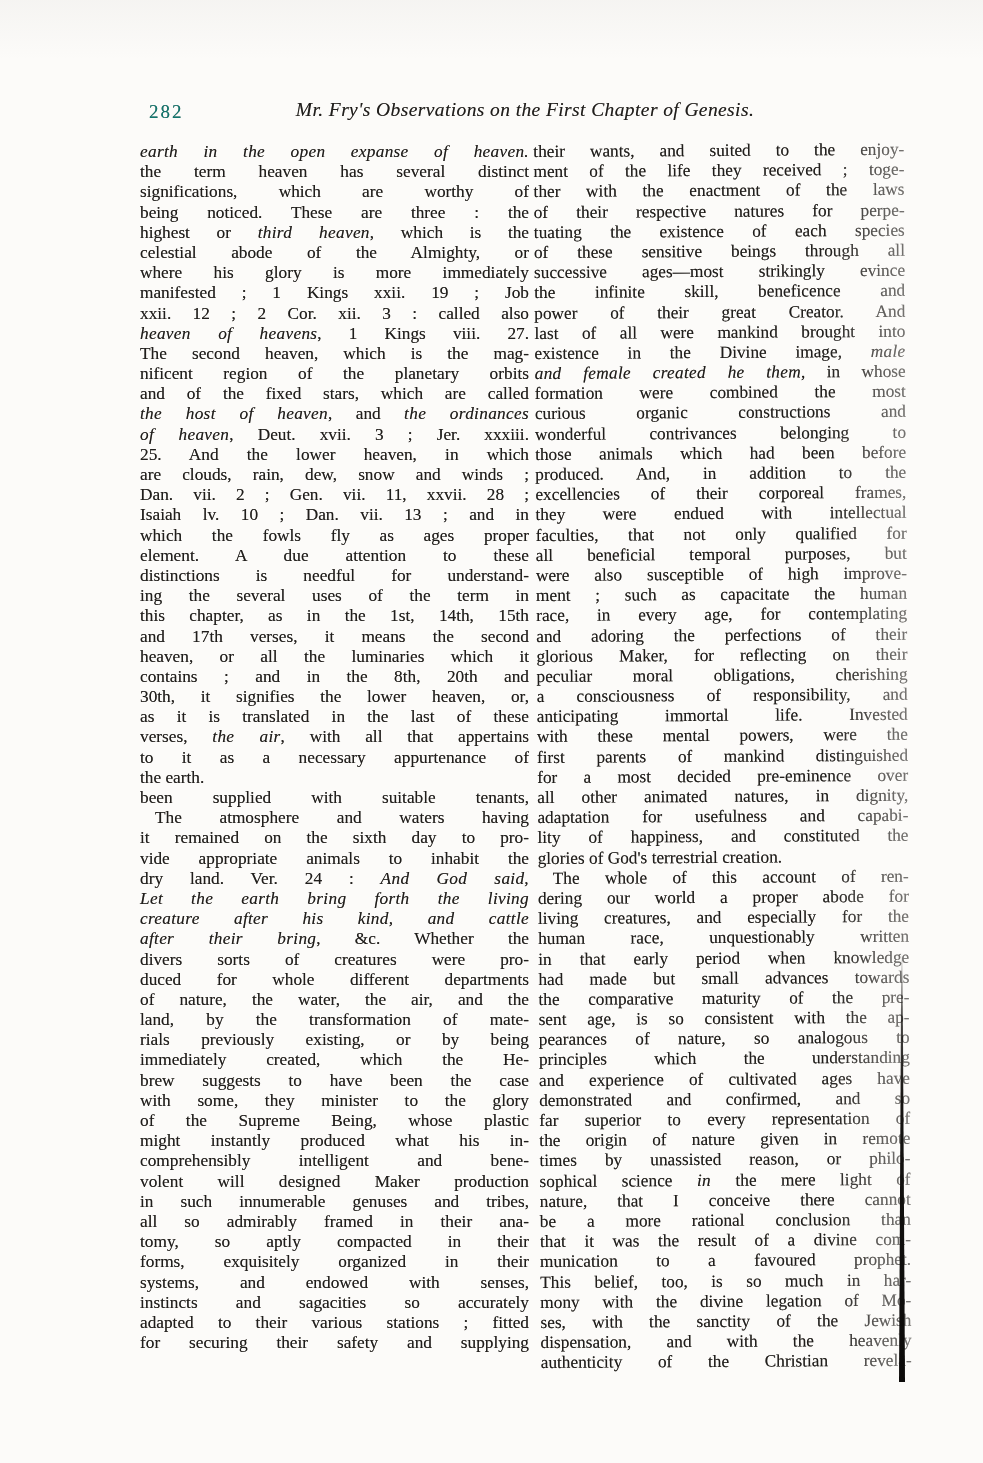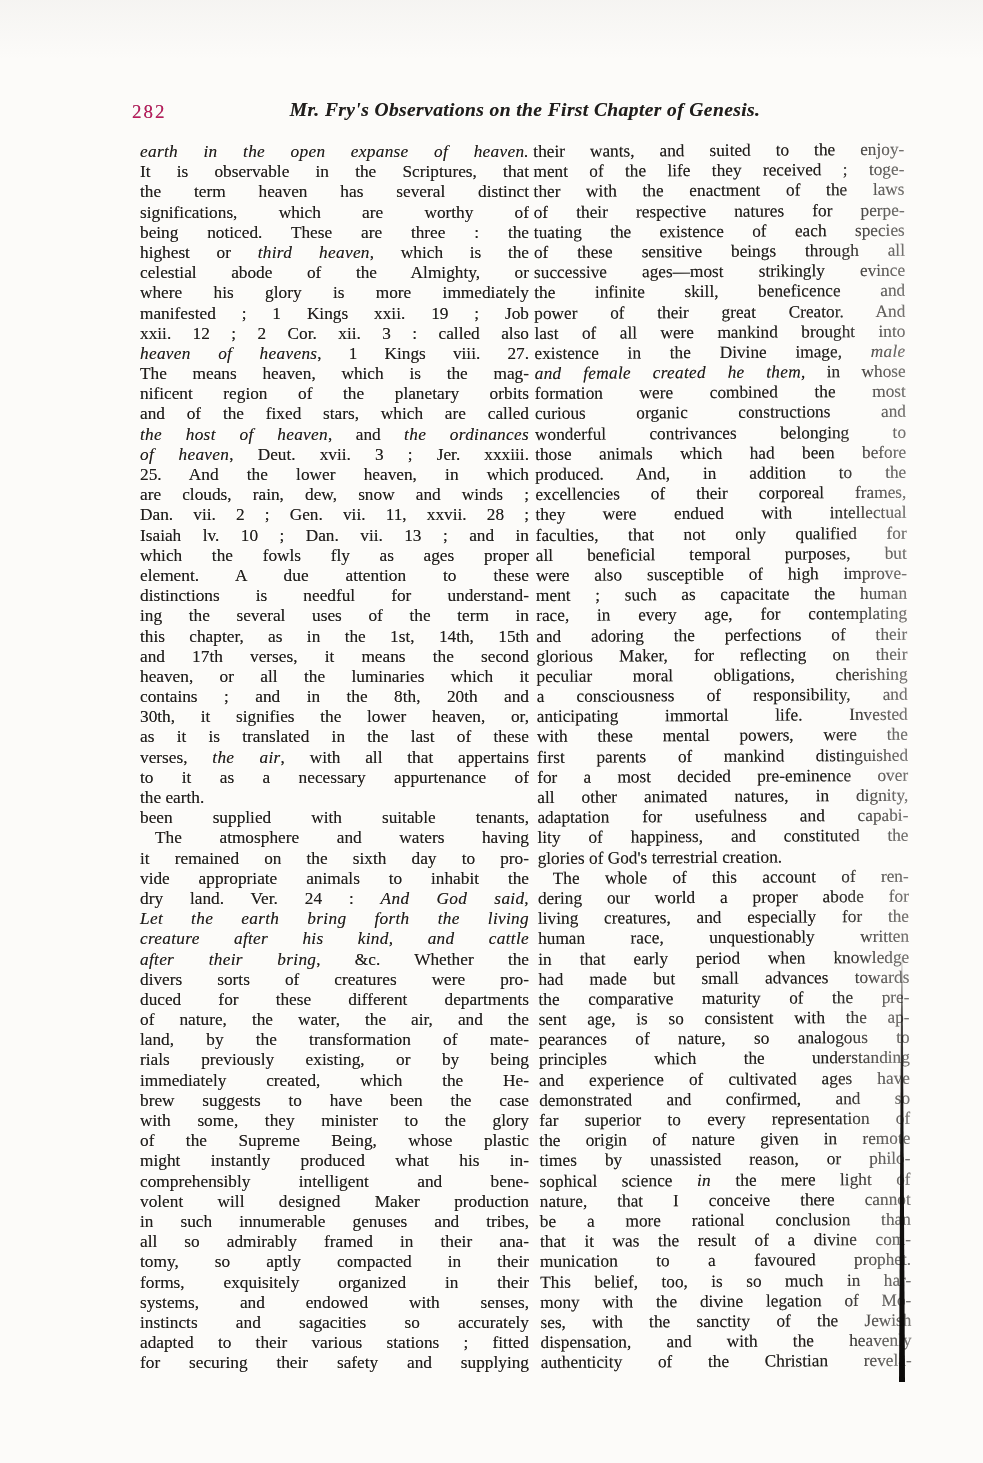--- a/index.html
+++ b/index.html
@@ -10,30 +10,30 @@
   .page{
     position:relative;
     width:983px;height:1463px;
     background:var(--paper);
     overflow:hidden;
     font-family:"Liberation Serif","DejaVu Serif",serif;
     color:var(--ink);
   }
   
   .page-number{
-    position:absolute;left:132px;top:101px;
+    position:absolute;left:149px;top:101px;
     font-size:19px;letter-spacing:2px;
-    color:#be185d;
+    color:#0f766e;
     text-shadow:0 0 .6px rgba(40,36,30,.55);
     text-align:right;
   }
   .running-title{
     position:absolute;left:150px;top:99px;width:750px;
     text-align:center;
-    font-style:italic;font-weight:bold;
+    font-style:italic;font-weight:normal;
     font-size:19.5px;letter-spacing:.4px;
     text-shadow:0 0 .6px rgba(40,36,30,.5);
   }
   
   .column{
     position:absolute;top:142px;
     font-size:17.3px;
     text-shadow:0 0 .55px rgba(45,40,33,.6);
   }
   .column-left{left:140px;width:389px;font-family:Liberation Serif, serif;}
@@ -75,31 +75,30 @@
 
 <div class="page">
   <div class="corner-shade"></div>
 
   <span class="page-number">282</span>
 
   <span class="running-title">Mr. Fry's Observations on the First Chapter of Genesis.</span>
 
   <div class="column column-left">
       <div class="line"><i>earth in the open expanse of heaven.</i></div>
-      <div class="line">It is observable in the Scriptures, that</div>
       <div class="line">the term heaven has several distinct</div>
       <div class="line">significations, which are worthy of</div>
       <div class="line">being noticed. These are three : the</div>
       <div class="line">highest or <i>third heaven</i>, which is the</div>
       <div class="line">celestial abode of the Almighty, or</div>
       <div class="line">where his glory is more immediately</div>
       <div class="line">manifested ; 1 Kings xxii. 19 ; Job</div>
       <div class="line">xxii. 12 ; 2 Cor. xii. 3 : called also</div>
       <div class="line"><i>heaven of heavens</i>, 1 Kings viii. 27.</div>
-      <div class="line">The means heaven, which is the mag-</div>
+      <div class="line">The second heaven, which is the mag-</div>
       <div class="line">nificent region of the planetary orbits</div>
       <div class="line">and of the fixed stars, which are called</div>
       <div class="line"><i>the host of heaven</i>, and <i>the ordinances</i></div>
       <div class="line"><i>of heaven</i>, Deut. xvii. 3 ; Jer. xxxiii.</div>
       <div class="line">25. And the lower heaven, in which</div>
       <div class="line">are clouds, rain, dew, snow and winds ;</div>
       <div class="line">Dan. vii. 2 ; Gen. vii. 11, xxvii. 28 ;</div>
       <div class="line">Isaiah lv. 10 ; Dan. vii. 13 ; and in</div>
       <div class="line">which the fowls fly as ages proper</div>
       <div class="line">element. A due attention to these</div>
@@ -116,21 +115,21 @@
       <div class="line para-end">the earth.</div>
       <div class="line">been supplied with suitable tenants,</div>
       <div class="line indent">The atmosphere and waters having</div>
       <div class="line">it remained on the sixth day to pro-</div>
       <div class="line">vide appropriate animals to inhabit the</div>
       <div class="line">dry land. Ver. 24 : <i>And God said,</i></div>
       <div class="line"><i>Let the earth bring forth the living</i></div>
       <div class="line"><i>creature after his kind, and cattle</i></div>
       <div class="line"><i>after their bring</i>, &amp;c. Whether the</div>
       <div class="line">divers sorts of creatures were pro-</div>
-      <div class="line">duced for these different departments</div>
+      <div class="line">duced for whole different departments</div>
       <div class="line">of nature, the water, the air, and the</div>
       <div class="line">land, by the transformation of mate-</div>
       <div class="line">rials previously existing, or by being</div>
       <div class="line">immediately created, which the He-</div>
       <div class="line">brew suggests to have been the case</div>
       <div class="line">with some, they minister to the glory</div>
       <div class="line">of the Supreme Being, whose plastic</div>
       <div class="line">might instantly produced what his in-</div>
       <div class="line">comprehensibly intelligent and bene-</div>
       <div class="line">volent will designed Maker production</div>

